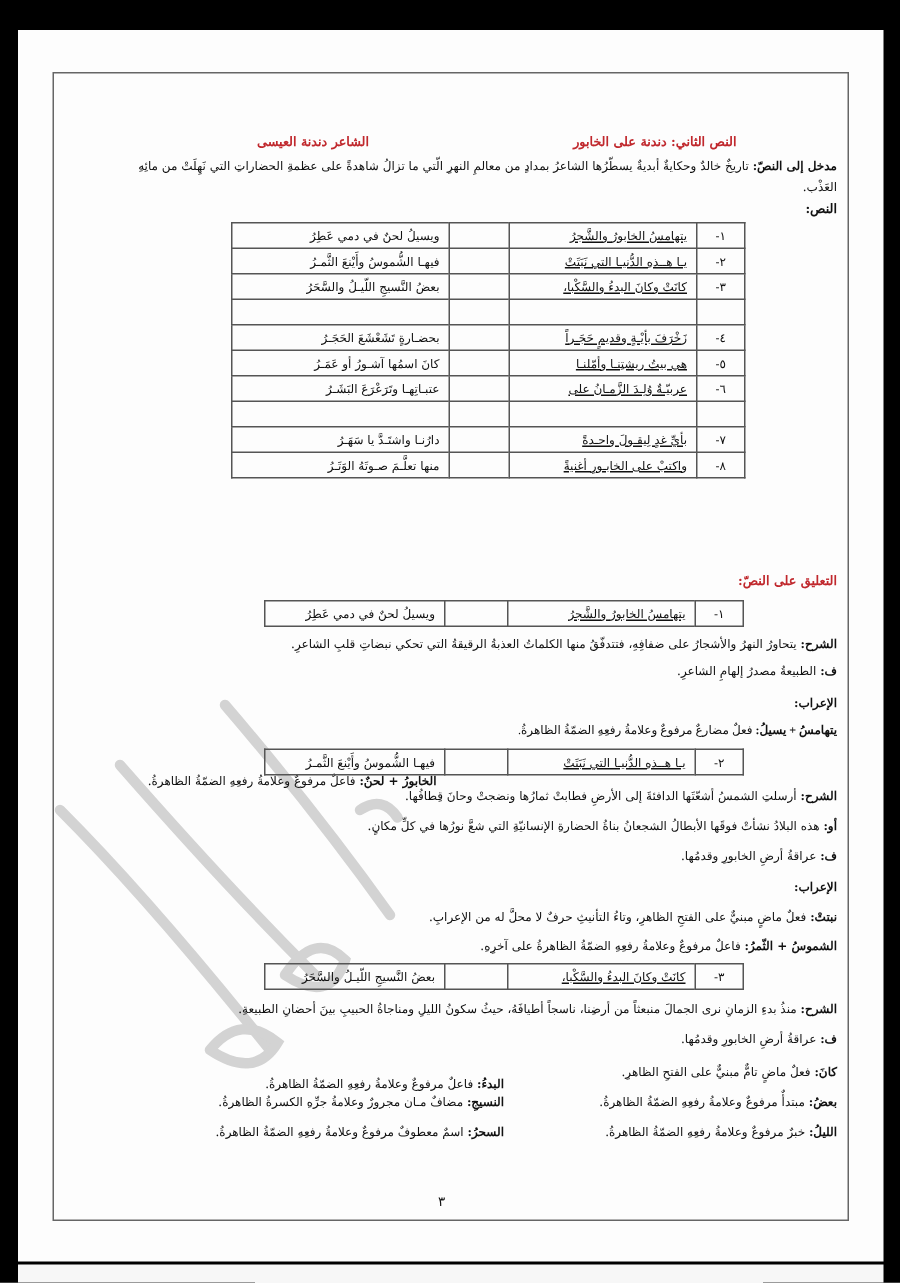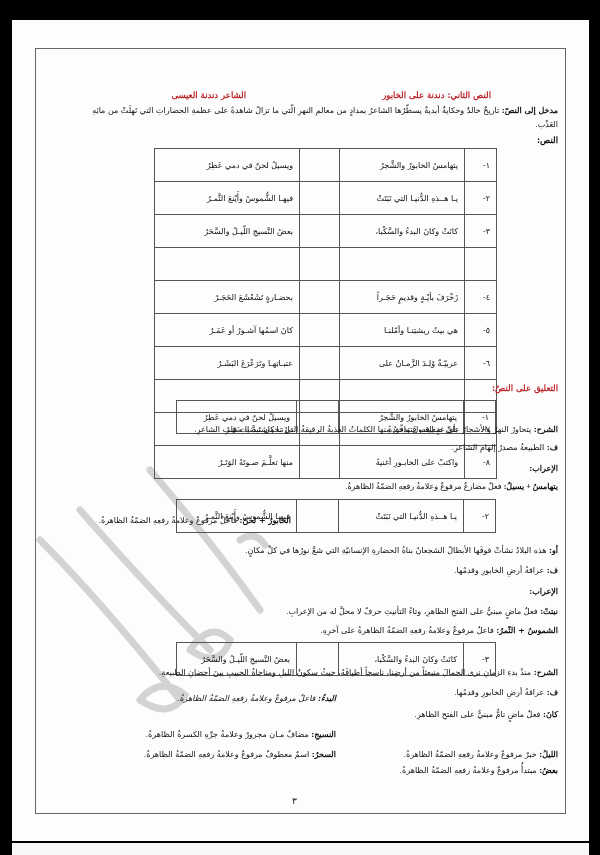--- a/index.html
+++ b/index.html
@@ -9,23 +9,23 @@
   .paper-next { position: absolute; left: 12px; top: 843px; width: 577px; height: 20px; background: #f7f7f7; }
   .frame { position: absolute; left: 23px; top: 28px; width: 531px; height: 766px; border: 1px solid #666; }
   .watermark { position: absolute; left: 20px; top: 470px; width: 330px; height: 300px; pointer-events: none; }
   .content { position: absolute; left: 23px; top: 28px; width: 531px; height: 766px; direction: rtl; }
   .abs { position: absolute; white-space: nowrap; }
   .red { color: #c0282d; font-weight: bold; }
   .t8 { font-size: 8px; line-height: 12px; }
   .t85 { font-size: 8.5px; line-height: 12px; }
   .b { font-weight: bold; }
   table.verses { position: absolute; border-collapse: collapse; direction: rtl; font-size: 8px; }
-  table.verses td { border: 1px solid #555; height: 33px; padding: 0 6px; white-space: nowrap; text-align: right; }
+  table.verses td { border: 1px solid #555; height: 17px; padding: 0 6px; white-space: nowrap; }
   td.num { width: 32px; text-align: center; }
-  td.h1 { width: 125px; }
+  td.h1 { width: 125px; text-decoration: underline; }
   td.gap { width: 40px; }
   td.h2 { width: 145px; }
   .label { font-weight: bold; }
   .pagenum { position: absolute; left: 257px; top: 748px; font-size: 9px; }
 </style>
 </head>
 <body>
 
 <div class="paper"></div>
 <div class="paper-next"></div>
@@ -143,41 +143,42 @@
     <table class="verses" style="right:70px;top:451px;">
       <tbody>
           <tr>
             <td class="num">٢-</td>
             <td class="h1">يـا هــذهِ الدُّنيـا التي نَبَتَتْ</td>
             <td class="gap" style="width:42px"></td>
             <td class="h2" style="width:120px">فيهـا الشُّموسُ وأَيْنعَ الثَّمـرُ</td>
           </tr>
     </tbody>
       </table>
+    <div class="abs t8" style="right:8px;top:476px;"><span class="label">الشرح:</span> <span>أرسلتِ الشمسُ أشعّتَها الدافئةَ إلى الأرضِ فطابتْ ثمارُها ونضجتْ وحانَ قِطافُها.</span></div>
     <div class="abs t8" style="right:8px;top:496px;"><span class="label">أو:</span> <span>هذه البلادُ نشأتْ فوقَها الأبطالُ الشجعانُ بناةُ الحضارةِ الإنسانيّةِ التي شعَّ نورُها في كلِّ مكانٍ.</span></div>
     <div class="abs t8" style="right:8px;top:516px;"><span class="label">ف:</span> <span>عراقةُ أرضِ الخابورِ وقدمُها.</span></div>
     <div class="abs t8 b" style="right:8px;top:537px;">الإعراب:</div>
     <div class="abs t8" style="right:8px;top:557px;"><span class="label">نبتتْ:</span> <span>فعلٌ ماضٍ مبنيٌّ على الفتحِ الظاهرِ، وتاءُ التأنيثِ حرفٌ لا محلَّ له من الإعرابِ.</span></div>
     <div class="abs t8" style="right:8px;top:576px;"><span class="label">الشموسُ + الثّمرُ:</span> <span>فاعلٌ مرفوعٌ وعلامةُ رفعِهِ الضمّةُ الظاهرةُ على آخرِهِ.</span></div>
 
     <table class="verses" style="right:70px;top:594px;">
       <tbody>
           <tr>
             <td class="num">٣-</td>
             <td class="h1">كانَتْ وكانَ البدءُ والسَّكْبا،</td>
             <td class="gap" style="width:42px"></td>
             <td class="h2" style="width:120px">بعضُ النَّسيجِ اللّيـلُ والسَّحَرُ</td>
           </tr>
     </tbody>
       </table>
     <div class="abs t8" style="right:8px;top:618px;"><span class="label">الشرح:</span> <span>منذُ بدءِ الزمانِ نرى الجمالَ منبعثاً من أرضِنا، ناسجاً أطيافَهُ، حيثُ سكونُ الليلِ ومناجاةُ الحبيبِ بينَ أحضانِ الطبيعةِ.</span></div>
     <div class="abs t8" style="right:8px;top:638px;"><span class="label">ف:</span> <span>عراقةُ أرضِ الخابورِ وقدمُها.</span></div>
 
     <div class="abs t8" style="right:8px;top:660px;"><span class="label">كانَ:</span> <span>فعلٌ ماضٍ تامٌّ مبنيٌّ على الفتحِ الظاهرِ.</span></div>
-    <div class="abs t8" style="right:230px;top:644px;font-style:italic;"><span class="label">البدءُ:</span> <span>فاعلٌ مرفوعٌ وعلامةُ رفعِهِ الضمّةُ الظاهرةُ.</span></div>
-    <div class="abs t8" style="right:8px;top:716px;text-align:center;"><span class="label">بعضُ:</span> <span>مبتدأٌ مرفوعٌ وعلامةُ رفعِهِ الضمّةُ الظاهرةُ.</span></div>
+    <div class="abs t8" style="right:230px;top:668px;"><span class="label">البدءُ:</span> <span>فاعلٌ مرفوعٌ وعلامةُ رفعِهِ الضمّةُ الظاهرةُ.</span></div>
+    <div class="abs t8" style="right:8px;top:680px;text-align:center;"><span class="label">بعضُ:</span> <span>مبتدأٌ مرفوعٌ وعلامةُ رفعِهِ الضمّةُ الظاهرةُ.</span></div>
     <div class="abs t8" style="right:230px;top:680px;"><span class="label">النسيجِ:</span> <span>مضافٌ مـان مجرورٌ وعلامةُ جرِّهِ الكسرةُ الظاهرةُ.</span></div>
     <div class="abs t8" style="right:8px;top:700px;"><span class="label">الليلُ:</span> <span>خبرٌ مرفوعٌ وعلامةُ رفعِهِ الضمّةُ الظاهرةُ.</span></div>
     <div class="abs t8" style="right:230px;top:700px;"><span class="label">السحرُ:</span> <span>اسمٌ معطوفٌ مرفوعٌ وعلامةُ رفعِهِ الضمّةُ الظاهرةُ.</span></div>
 
     <div class="pagenum">٣</div>
   </div>
 </div>
 
 </body></html>

